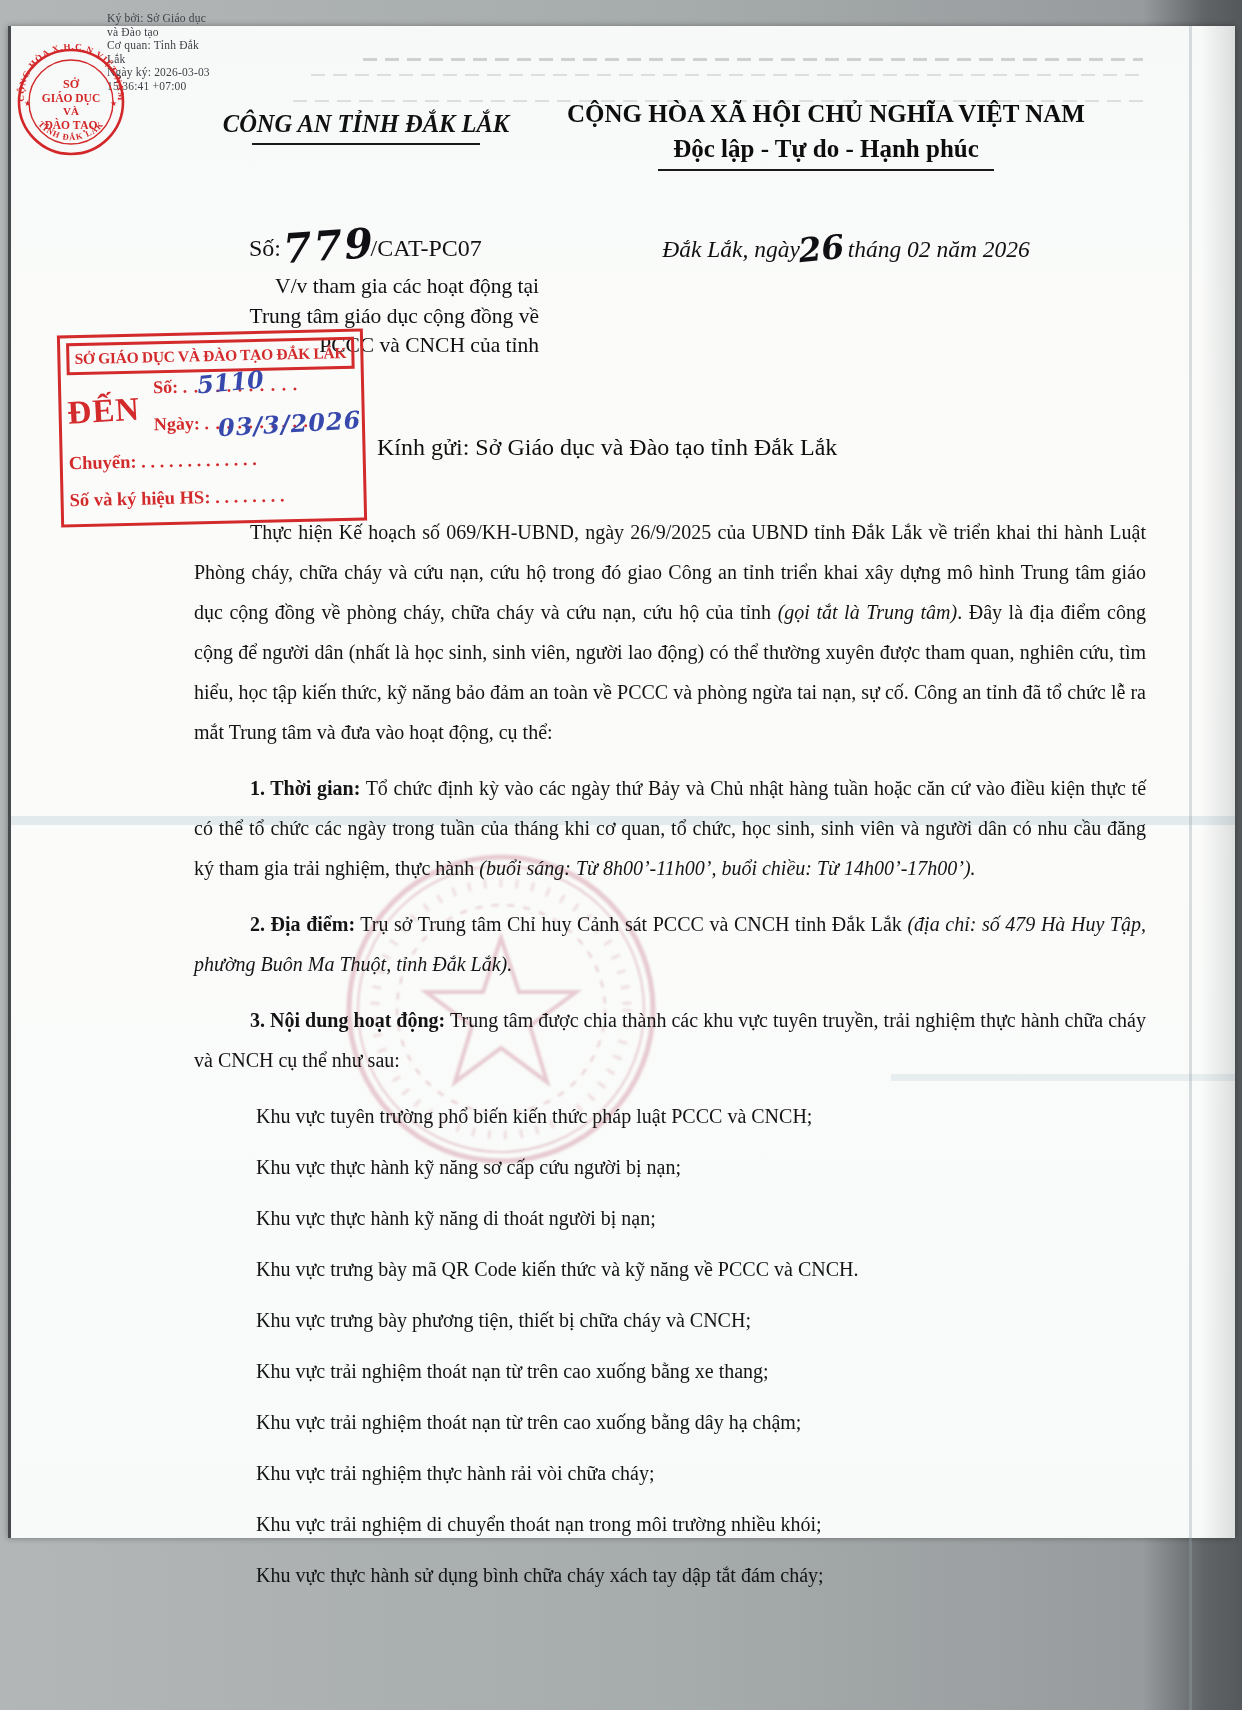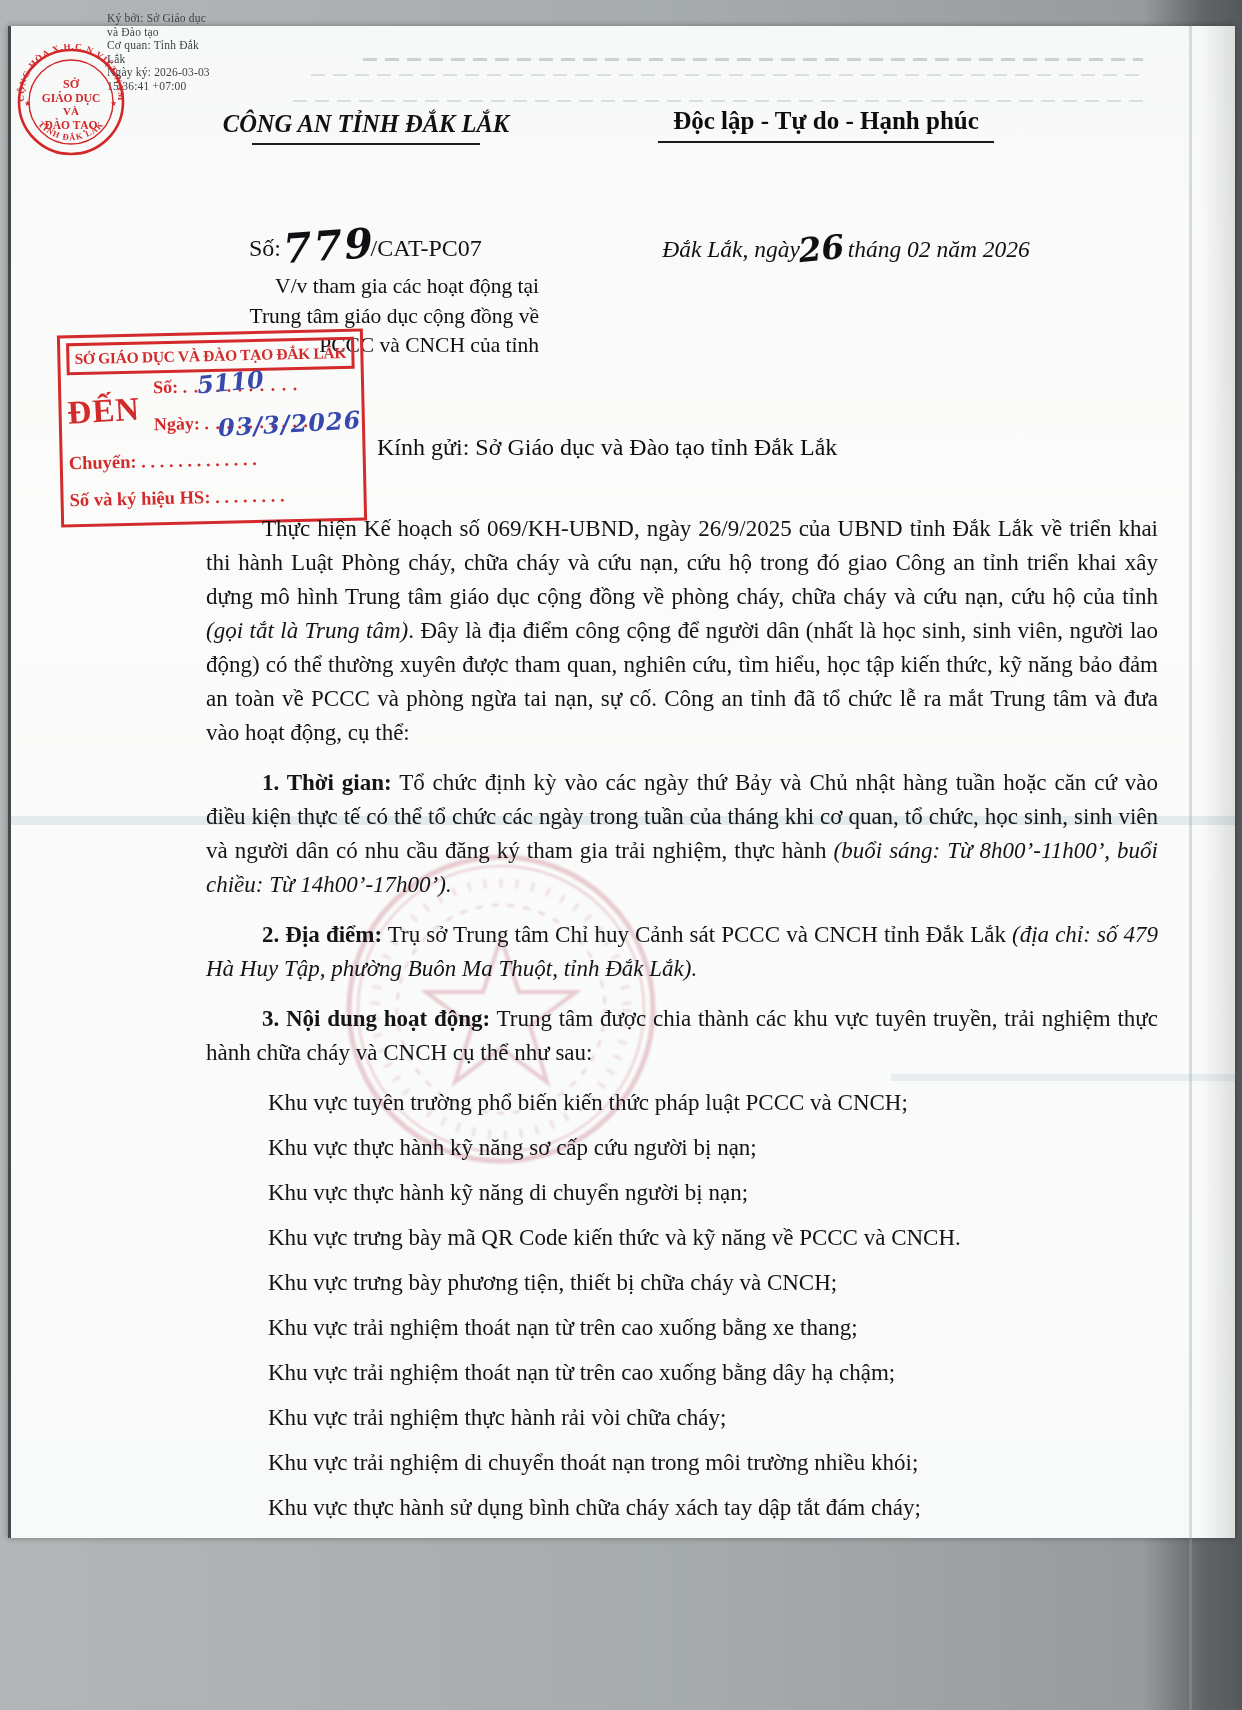--- a/index.html
+++ b/index.html
@@ -53,21 +53,21 @@
   .srow{position:relative;font-weight:bold;font-size:18px;height:37px;white-space:nowrap;}
   .srow .dots{font-weight:bold;letter-spacing:1px;}
   .bluehand{position:absolute;font-family:"DejaVu Serif",serif;font-style:italic;font-weight:bold;color:#3749ac;white-space:nowrap;}
   .so-val{left:44px;top:-8px;font-size:24px;transform:rotate(-4deg);}
   .ngay-val{left:64px;top:-2px;font-size:24px;transform:rotate(-2deg);letter-spacing:1px;}
   .frow{font-weight:bold;font-size:18.5px;height:37px;white-space:nowrap;}
 
   .recipient{position:absolute;left:366px;top:408px;font-size:24px;color:#0f0f0f;}
 
   
-  .bodytext{position:absolute;left:183px;top:486px;width:952px;font-size:23px;line-height:34px;color:#141414;text-align:justify;z-index:3;margin-left:12px;}
+  .bodytext{position:absolute;left:183px;top:486px;width:952px;font-size:20px;line-height:40px;color:#141414;text-align:justify;z-index:3;}
   .bodytext p{margin:0 0 16px;text-indent:56px;}
   .bodytext .it{font-style:italic;}
   .bodytext b{font-weight:bold;}
   .zlist{margin-top:2px;}
   .zitem{padding-left:62px;margin-bottom:11px;text-align:left;}
 
   
   .bleed{position:absolute;left:322px;top:820px;opacity:.28;filter:blur(1.1px);z-index:1;}
 
   .noninteract{cursor:default;}
@@ -114,20 +114,21 @@
     <text x="58" y="71" text-anchor="middle" fill="#d3282a" font-size="11" font-weight="bold">VÀ</text>
     <text x="58" y="85" text-anchor="middle" fill="#d3282a" font-size="11.5" font-weight="bold">ĐÀO TẠO</text>
   </svg>
 
   <div class="hl">
     <div class="l2">CÔNG AN TỈNH ĐẮK LẮK</div>
     <div class="rule"></div>
   </div>
 
   <div class="hr">
+    <div class="l1">CỘNG HÒA XÃ HỘI CHỦ NGHĨA VIỆT NAM</div>
     <div class="l2">Độc lập - Tự do - Hạnh phúc</div>
     <div class="rule"></div>
   </div>
 
   <div class="soline"><span>Số:</span><span class="hand num779">779</span><span>/CAT-PC07</span></div>
 
   <div class="dateline"><span>Đắk Lắk, ngày</span><span class="hand num26">26</span> <span>tháng 02 năm 2026</span></div>
 
   <div class="subject">
     <div>V/v tham gia các hoạt động tại</div>
@@ -177,21 +178,21 @@
 
     <p><b>1. Thời gian:</b><span> Tổ chức định kỳ vào các ngày thứ Bảy và Chủ nhật hàng tuần hoặc căn cứ vào điều kiện thực tế có thể tổ chức các ngày trong tuần của tháng khi cơ quan, tổ chức, học sinh, sinh viên và người dân có nhu cầu đăng ký tham gia trải nghiệm, thực hành </span><span class="it">(buổi sáng: Từ 8h00’-11h00’, buổi chiều: Từ 14h00’-17h00’).</span></p>
 
     <p><b>2. Địa điểm:</b><span> Trụ sở Trung tâm Chỉ huy Cảnh sát PCCC và CNCH tỉnh Đắk Lắk </span><span class="it">(địa chỉ: số 479 Hà Huy Tập, phường Buôn Ma Thuột, tỉnh Đắk Lắk).</span></p>
 
     <p><b>3. Nội dung hoạt động:</b><span> Trung tâm được chia thành các khu vực tuyên truyền, trải nghiệm thực hành chữa cháy và CNCH cụ thể như sau:</span></p>
 
     <div class="zlist">
       <div class="zitem">Khu vực tuyên trường phổ biến kiến thức pháp luật PCCC và CNCH;</div>
       <div class="zitem">Khu vực thực hành kỹ năng sơ cấp cứu người bị nạn;</div>
-      <div class="zitem">Khu vực thực hành kỹ năng di chuyển người bị nạn;</div>
+      <div class="zitem">Khu vực thực hành kỹ năng di thoát người bị nạn;</div>
       <div class="zitem">Khu vực trưng bày mã QR Code kiến thức và kỹ năng về PCCC và CNCH.</div>
       <div class="zitem">Khu vực trưng bày phương tiện, thiết bị chữa cháy và CNCH;</div>
       <div class="zitem">Khu vực trải nghiệm thoát nạn từ trên cao xuống bằng xe thang;</div>
       <div class="zitem">Khu vực trải nghiệm thoát nạn từ trên cao xuống bằng dây hạ chậm;</div>
       <div class="zitem">Khu vực trải nghiệm thực hành rải vòi chữa cháy;</div>
       <div class="zitem">Khu vực trải nghiệm di chuyển thoát nạn trong môi trường nhiều khói;</div>
       <div class="zitem">Khu vực thực hành sử dụng bình chữa cháy xách tay dập tắt đám cháy;</div>
     </div>
   </div>
 

